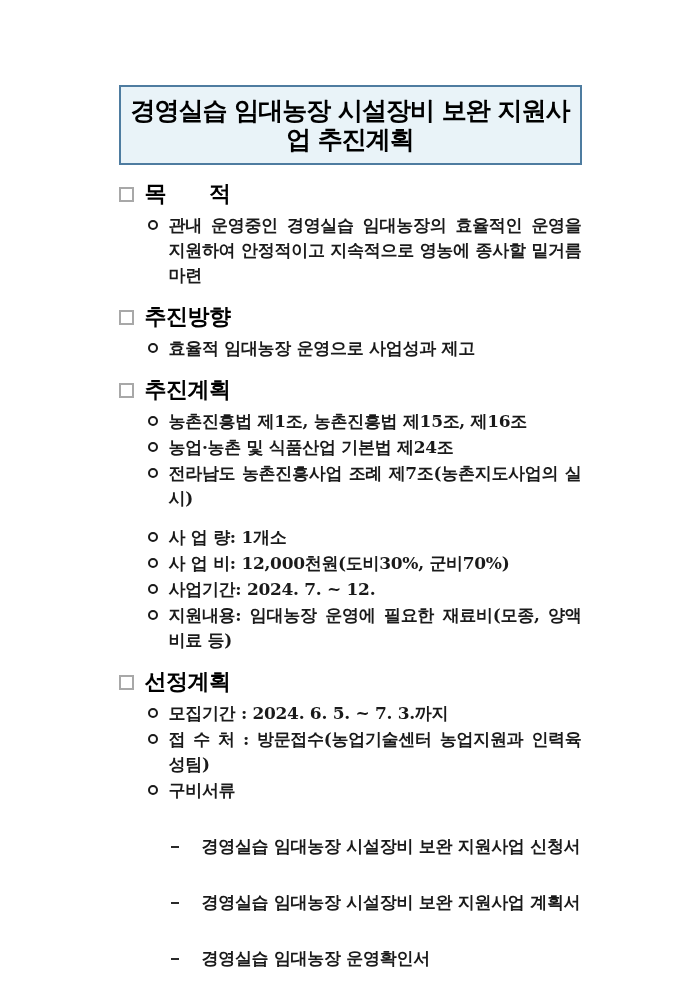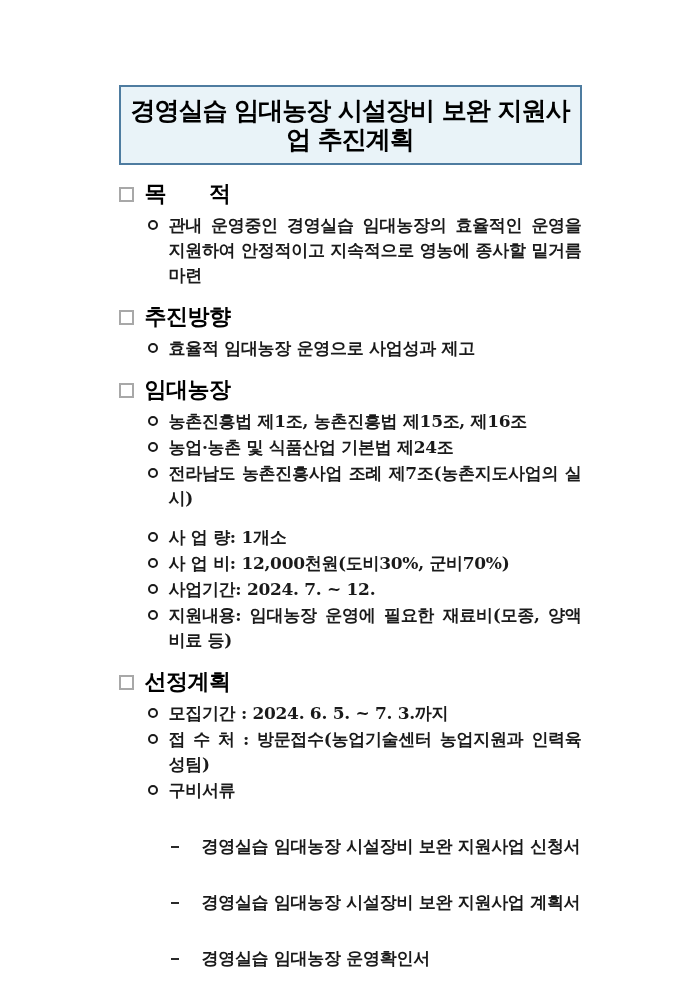--- a/index.html
+++ b/index.html
@@ -122,21 +122,21 @@
     </div>
     <div class="list-item">
       <span class="bullet-circle"></span>
       <span class="item-text">효율적 임대농장 운영으로 사업성과 제고</span>
     </div>
   </div>
 
   <div class="section">
     <div class="section-heading">
       <span class="heading-square"></span>
-      <span class="heading-text">임대농장</span>
+      <span class="heading-text">추진계획</span>
     </div>
     <div class="list-item">
       <span class="bullet-circle"></span>
       <span class="item-text">농촌진흥법 제1조, 농촌진흥법 제15조, 제16조</span>
     </div>
     <div class="list-item">
       <span class="bullet-circle"></span>
       <span class="item-text">농업·농촌 및 식품산업 기본법 제24조</span>
     </div>
     <div class="list-item">

